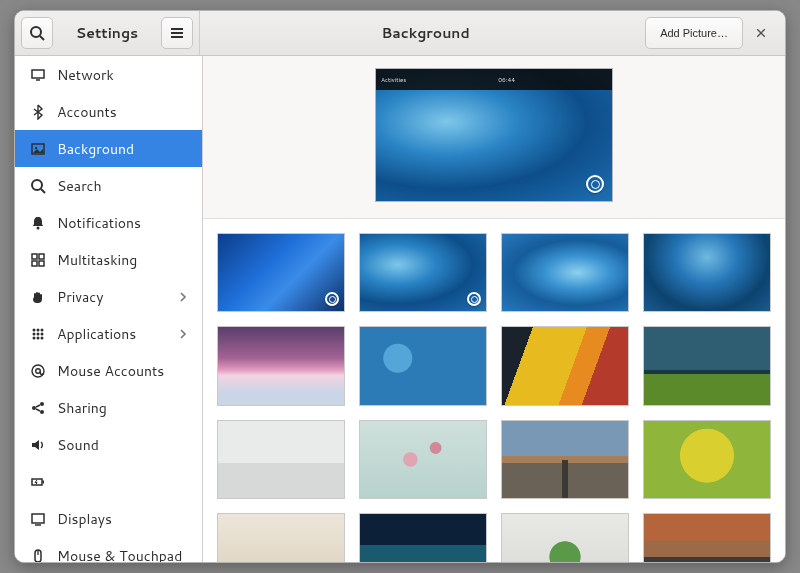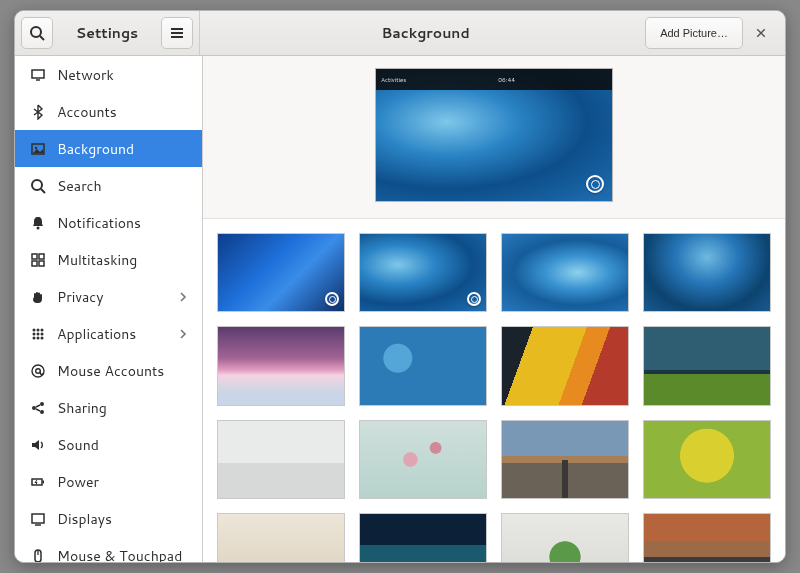--- a/index.html
+++ b/index.html
@@ -401,21 +401,20 @@
             </svg>
           </span>
           <span class="label">Sound</span>
         </div>
         <div class="sidebar-item">
           <span class="icon">
             <svg>
               <use href="#i-battery"></use>
             </svg>
           </span>
-          <span class="label">Power</span>
         </div>
         <div class="sidebar-item">
           <span class="icon">
             <svg>
               <use href="#i-display"></use>
             </svg>
           </span>
           <span class="label">Displays</span>
         </div>
         <div class="sidebar-item">

